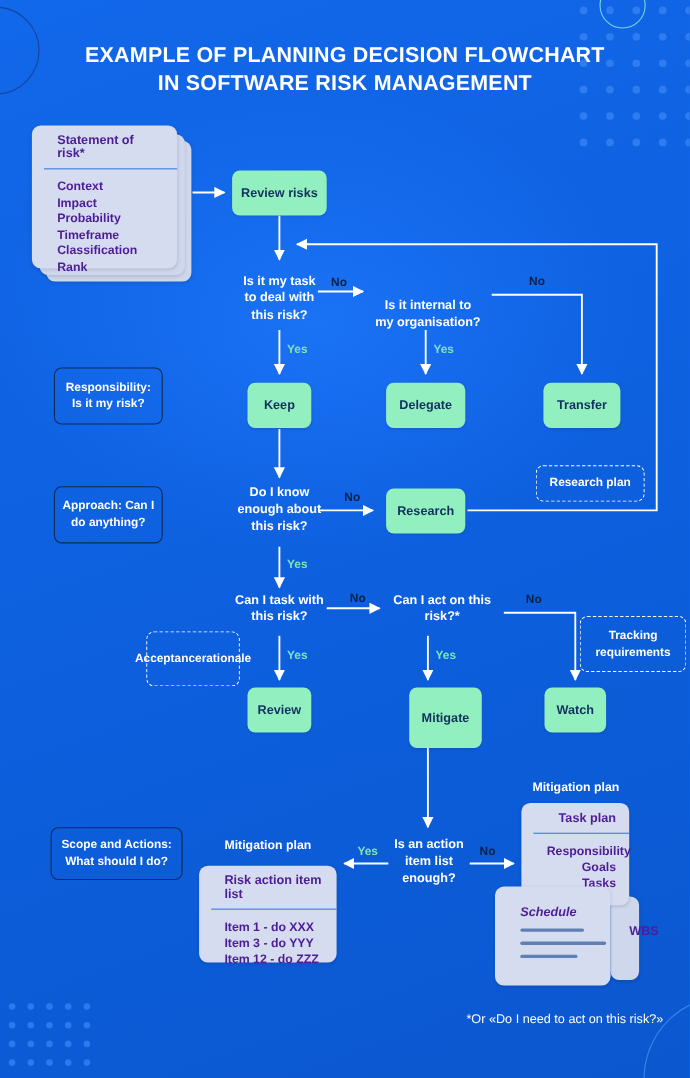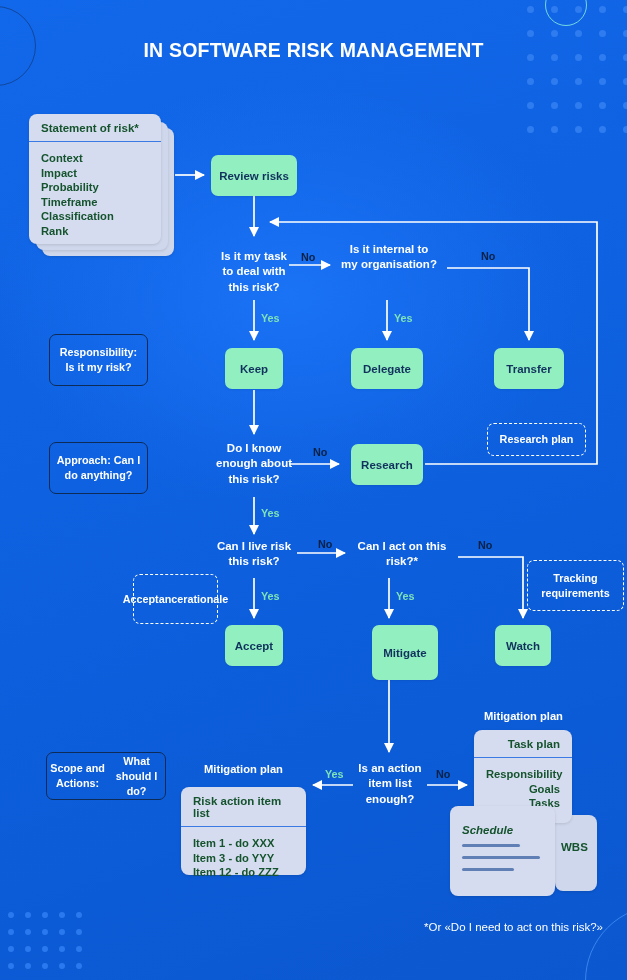--- a/index.html
+++ b/index.html
@@ -73,21 +73,22 @@
   
   .dashed{
     border:1.7px dashed #ffffff;border-radius:7px;
     color:#ffffff;font-size:10.8px;font-weight:bold;line-height:14.5px;
     background:transparent;
   }
   
   .card{
     position:absolute;box-sizing:border-box;background:#d6dcef;
     border-radius:8px;box-shadow:0 1px 3px rgba(0,0,0,.12);
-    color:#14532d;
+    color:#4c1d95;
+    padding-left:11px;
   }
   .card .card-head{
     padding:8px 12px 7px 12px;font-size:11.5px;font-weight:bold;
     border-bottom:1.4px solid #3b7ae4;
   }
   .card .card-body{
     padding:9px 12px 10px 12px;font-size:11.2px;font-weight:bold;line-height:14.6px;
   }
   .card.ghost{background:#cfd7ec;}
   .plainlabel{
@@ -167,20 +168,21 @@
       <i style="left:51px;top:34px"></i>
       <i style="left:68px;top:34px"></i>
       <i style="left:0px;top:51px"></i>
       <i style="left:17px;top:51px"></i>
       <i style="left:34px;top:51px"></i>
       <i style="left:51px;top:51px"></i>
       <i style="left:68px;top:51px"></i>
     </div>
 
   <div class="title">
+    <span>EXAMPLE OF PLANNING DECISION FLOWCHART</span>
     <span class="l2">IN SOFTWARE RISK MANAGEMENT</span>
   </div>
 
   <svg class="links" viewBox="0 0 627 980">
     <defs>
       <marker id="ar" markerWidth="7" markerHeight="7" refX="5.4" refY="3" orient="auto">
         <path d="M0,0 L6,3 L0,6 z" fill="#ffffff"></path>
       </marker>
       <marker id="arL" markerWidth="7" markerHeight="7" refX="5.4" refY="3" orient="auto">
         <path d="M0,0 L6,3 L0,6 z" fill="#ffffff"></path>
@@ -239,72 +241,72 @@
   </div>
 
   <div class="node action" style="left:211px;top:155px;width:86px;height:41px;">Review risks</div>
 
   <div class="node question" style="left:196px;top:248px;width:116px;height:48px;flex-direction:column;">
     <span>Is it my task</span>
     <span>to deal with</span>
     <span>this risk?</span>
   </div>
 
-  <div class="node question" style="left:330px;top:240px;width:118px;height:34px;flex-direction:column;">
+  <div class="node question" style="left:330px;top:269px;width:118px;height:34px;flex-direction:column;">
     <span>Is it internal to</span>
     <span>my organisation?</span>
   </div>
 
   <div class="node action" style="left:225px;top:348px;width:58px;height:41px;">Keep</div>
   <div class="node action" style="left:351px;top:348px;width:72px;height:41px;">Delegate</div>
   <div class="node action" style="left:494px;top:348px;width:70px;height:41px;">Transfer</div>
 
   <div class="node question" style="left:196px;top:440px;width:116px;height:48px;flex-direction:column;">
     <span>Do I know</span>
     <span>enough about</span>
     <span>this risk?</span>
   </div>
 
   <div class="node action" style="left:351px;top:444px;width:72px;height:41px;">Research</div>
 
   <div class="node dashed" style="left:487px;top:423px;width:99px;height:33px;">Research plan</div>
 
   <div class="node question" style="left:199px;top:538px;width:110px;height:32px;flex-direction:column;">
-    <span>Can I live risk</span>
+    <span>Can I task with</span>
     <span>this risk?</span>
   </div>
 
   <div class="node question" style="left:345px;top:538px;width:114px;height:32px;flex-direction:column;">
     <span>Can I act on this</span>
     <span>risk?*</span>
   </div>
 
   <div class="node dashed" style="left:133px;top:574px;width:85px;height:50px;flex-direction:row;">
     <span>Acceptance</span>
     <span>rationale</span>
   </div>
 
   <div class="node dashed" style="left:527px;top:560px;width:97px;height:51px;flex-direction:column;">
     <span>Tracking</span>
     <span>requirements</span>
   </div>
 
-  <div class="node action" style="left:225px;top:625px;width:58px;height:41px;">Accept</div>
+  <div class="node action" style="left:225px;top:625px;width:58px;height:41px;">Review</div>
   <div class="node action" style="left:372px;top:625px;width:66px;height:55px;">Mitigate</div>
   <div class="node action" style="left:495px;top:625px;width:56px;height:41px;">Watch</div>
 
   <div class="node infobox" style="left:49px;top:334px;width:99px;height:52px;flex-direction:column;">
     <span>Responsibility:</span>
     <span>Is it my risk?</span>
   </div>
   <div class="node infobox" style="left:49px;top:442px;width:99px;height:52px;flex-direction:column;">
     <span>Approach: Can I</span>
     <span>do anything?</span>
   </div>
-  <div class="node infobox" style="left:46px;top:752px;width:120px;height:48px;flex-direction:row;">
+  <div class="node infobox" style="left:46px;top:752px;width:120px;height:48px;flex-direction:column;">
     <span>Scope and Actions:</span>
     <span>What should I do?</span>
   </div>
 
   <div class="node question" style="left:353px;top:760px;width:74px;height:48px;flex-direction:column;">
     <span>Is an action</span>
     <span>item list</span>
     <span>enough?</span>
   </div>
 
@@ -313,21 +315,21 @@
     <div class="card-head">Risk action item list</div>
     <div class="card-body">
       <div>Item 1 - do XXX</div>
       <div>Item 3 - do YYY</div>
       <div>Item 12 - do ZZZ</div>
     </div>
   </div>
 
   <div class="plainlabel" style="left:461px;top:710px;width:125px;">Mitigation plan</div>
 
-  <div class="card ghost" style="left:555px;top:815px;width:42px;height:76px;">
+  <div class="card ghost" style="left:555px;top:815px;width:26px;height:76px;">
     <div style="padding:26px 0 0 6px;font-size:11.5px;font-weight:bold;">WBS</div>
   </div>
 
   <div class="card" style="left:474px;top:730px;width:98px;height:93px;text-align:right;">
     <div class="card-head">Task plan</div>
     <div class="card-body">
       <div>Responsibility</div>
       <div>Goals</div>
       <div>Tasks</div>
     </div>

